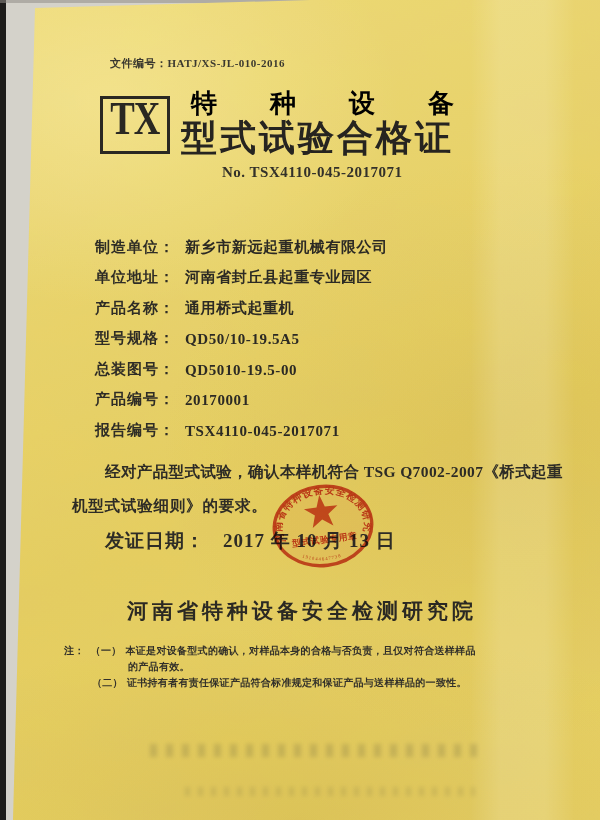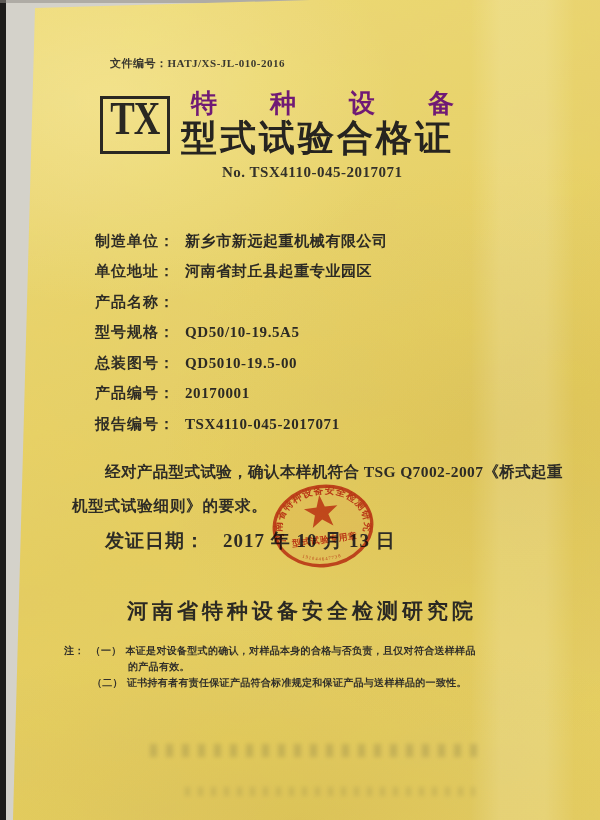--- a/index.html
+++ b/index.html
@@ -41,26 +41,26 @@
 
   .tx-box{
     left:100px;top:96px;width:64px;height:52px;border:3px solid #2a2822;
     display:flex;align-items:flex-start;justify-content:center;
   }
   .tx-box span{
     font-size:40px;font-weight:bold;color:#2a2822;letter-spacing:-1px;
     transform:scale(.92,1.16);line-height:1;
   }
 
-  .supertitle{left:191px;top:86px;font-size:26px;font-weight:bold;letter-spacing:53px;color:#701a75;}
+  .supertitle{left:191px;top:86px;font-size:26px;font-weight:bold;letter-spacing:53px;color:#000000;}
   .main-title{left:181px;top:114px;font-size:36px;font-weight:bold;letter-spacing:3px;color:#262420;}
   .cert-no{left:222px;top:164px;font-size:15px;letter-spacing:.5px;color:#33312a;font-weight:600;}
 
   .fields{left:95px;top:226px;}
-  .frow{display:flex;height:30.5px;align-items:center;}
+  .frow{display:flex;height:30.5px;align-items:flex-end;}
   .flabel{width:90px;font-size:15px;font-weight:bold;letter-spacing:1px;color:#2f2d26;}
   .fvalue{font-size:15px;letter-spacing:.6px;color:#2c2a24;font-weight:600;}
 
   .stmt1{left:105px;top:462px;font-size:15.5px;font-weight:600;letter-spacing:.4px;}
   .stmt2{left:72px;top:496px;font-size:15.5px;font-weight:600;letter-spacing:.8px;}
 
   .issue{left:105px;top:528px;font-size:19px;}
   .issue .lab{font-weight:bold;letter-spacing:1px;}
   .issue .val{margin-left:18px;font-weight:600;letter-spacing:1px;}
 
@@ -126,20 +126,21 @@
     <div class="frow">
       <span class="flabel">制造单位：</span>
       <span class="fvalue">新乡市新远起重机械有限公司</span>
     </div>
     <div class="frow">
       <span class="flabel">单位地址：</span>
       <span class="fvalue">河南省封丘县起重专业园区</span>
     </div>
     <div class="frow">
       <span class="flabel">产品名称：</span>
+      <span class="fvalue">通用桥式起重机</span>
     </div>
     <div class="frow">
       <span class="flabel">型号规格：</span>
       <span class="fvalue">QD50/10-19.5A5</span>
     </div>
     <div class="frow">
       <span class="flabel">总装图号：</span>
       <span class="fvalue">QD5010-19.5-00</span>
     </div>
     <div class="frow">

